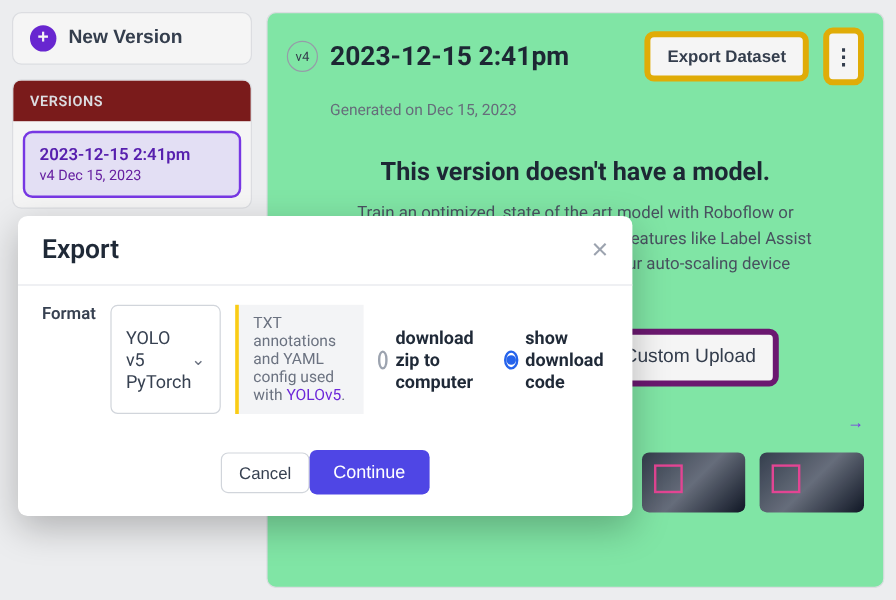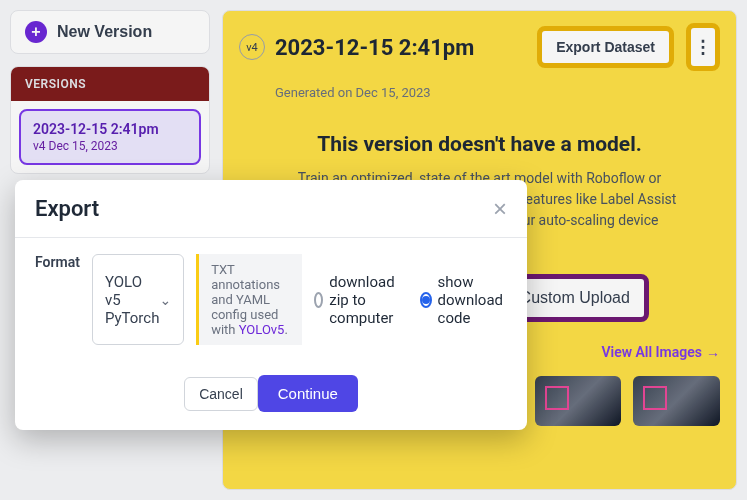--- a/index.html
+++ b/index.html
@@ -73,21 +73,21 @@
     font-weight: 600;
     color: #5b21b6;
   }
   .version-item .v-sub {
     font-size: 12px;
     color: #6b21a8;
     margin-top: 2px;
   }
   .right-col {
     flex: 1;
-    background: #fde047;
+    background: #86efac;
     border: 1px solid #e5e7eb;
     border-radius: 8px;
     padding: 12px 16px;
     display: flex;
     flex-direction: column;
     gap: 12px;
   }
   .rc-header {
     display: flex;
     align-items: center;
@@ -289,20 +289,21 @@
     display: flex;
     gap: 18px;
     align-items: center;
     font-size: 15px;
   }
   .radio {
     display: flex;
     align-items: center;
     gap: 6px;
     cursor: pointer;
+    font-weight: bold;
   }
   .radio-circle {
     width: 16px; height: 16px;
     border: 2px solid #9ca3af;
     border-radius: 50%;
     display: flex; align-items: center; justify-content: center;
   }
   .radio-circle.checked {
     border-color: #2563eb;
   }
@@ -376,21 +377,20 @@
       <h2>This version doesn't have a model.</h2>
       <p>Train an optimized, state of the art model with Roboflow or upload a custom trained model to use features like Label Assist and other deployment options like our auto-scaling device support.</p>
     </div>
     <div class="rc-cta">
       <button class="primary-btn">Train with Roboflow</button>
       <button class="upload-btn">Custom Upload</button>
     </div>
     <div class="images-row">
       <div class="images-count">Images 1</div>
       <div class="view-all">
-        <span>View All Images</span>
         <span>→</span>
       </div>
     </div>
     <div class="thumbs">
       <div class="thumb"></div>
       <div class="thumb"></div>
       <div class="thumb"></div>
       <div class="thumb"></div>
       <div class="thumb"></div>
     </div>

